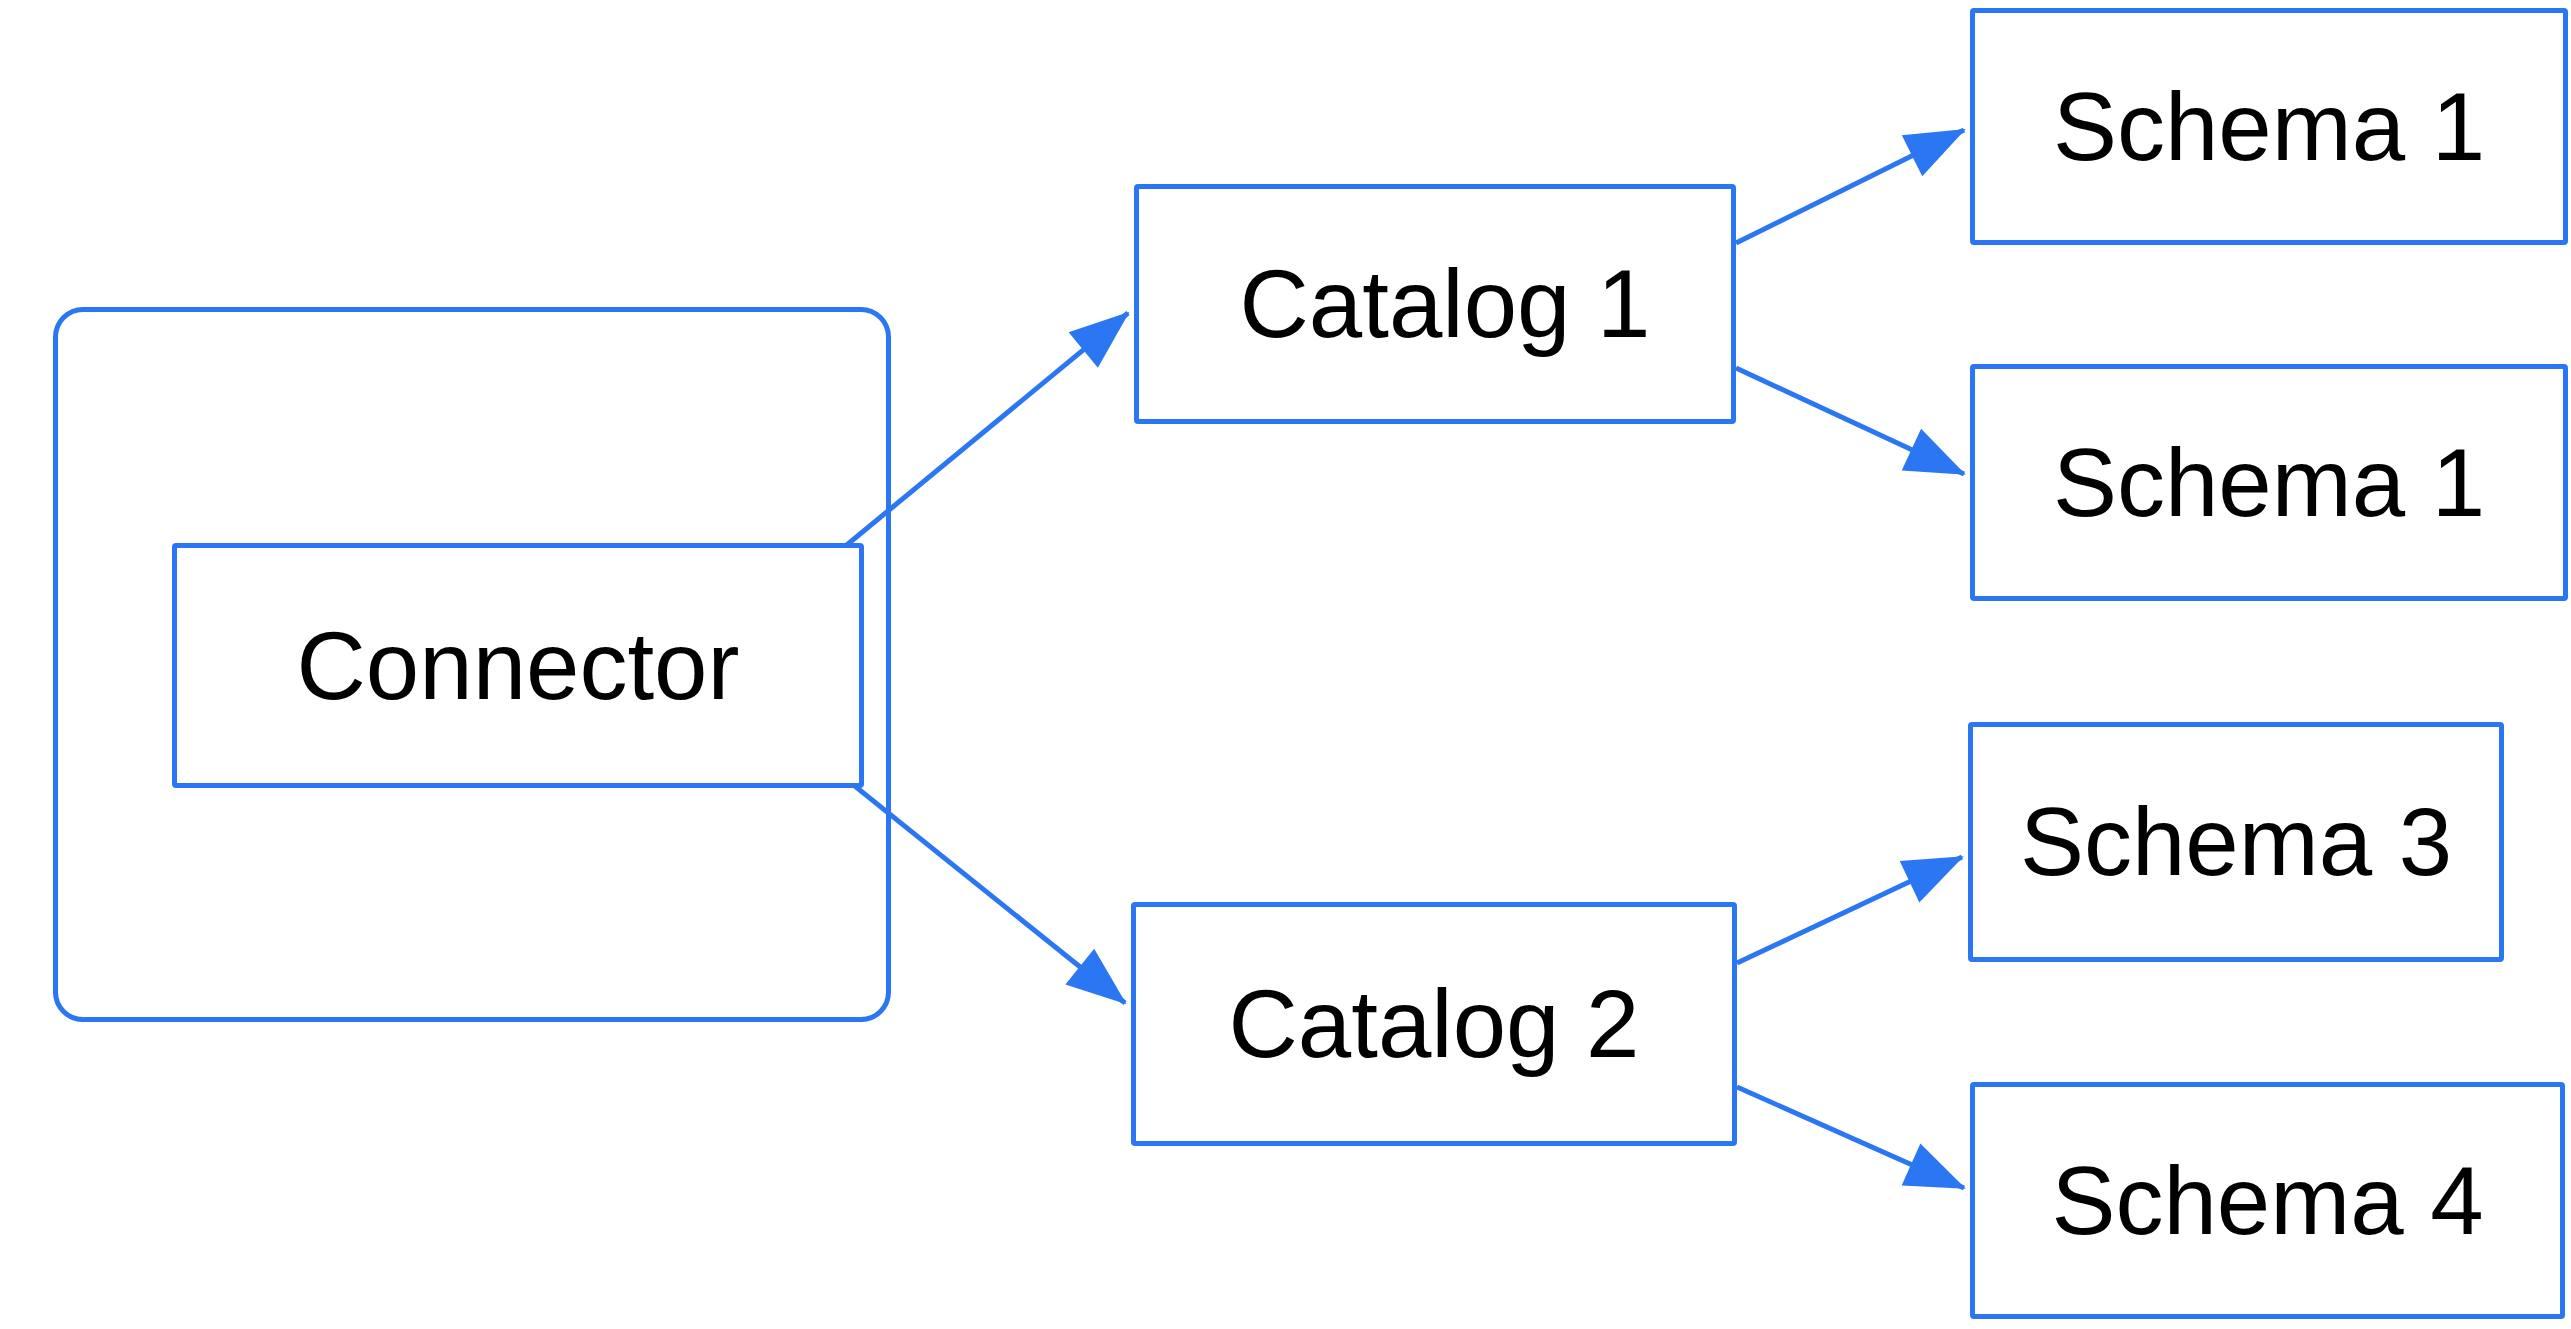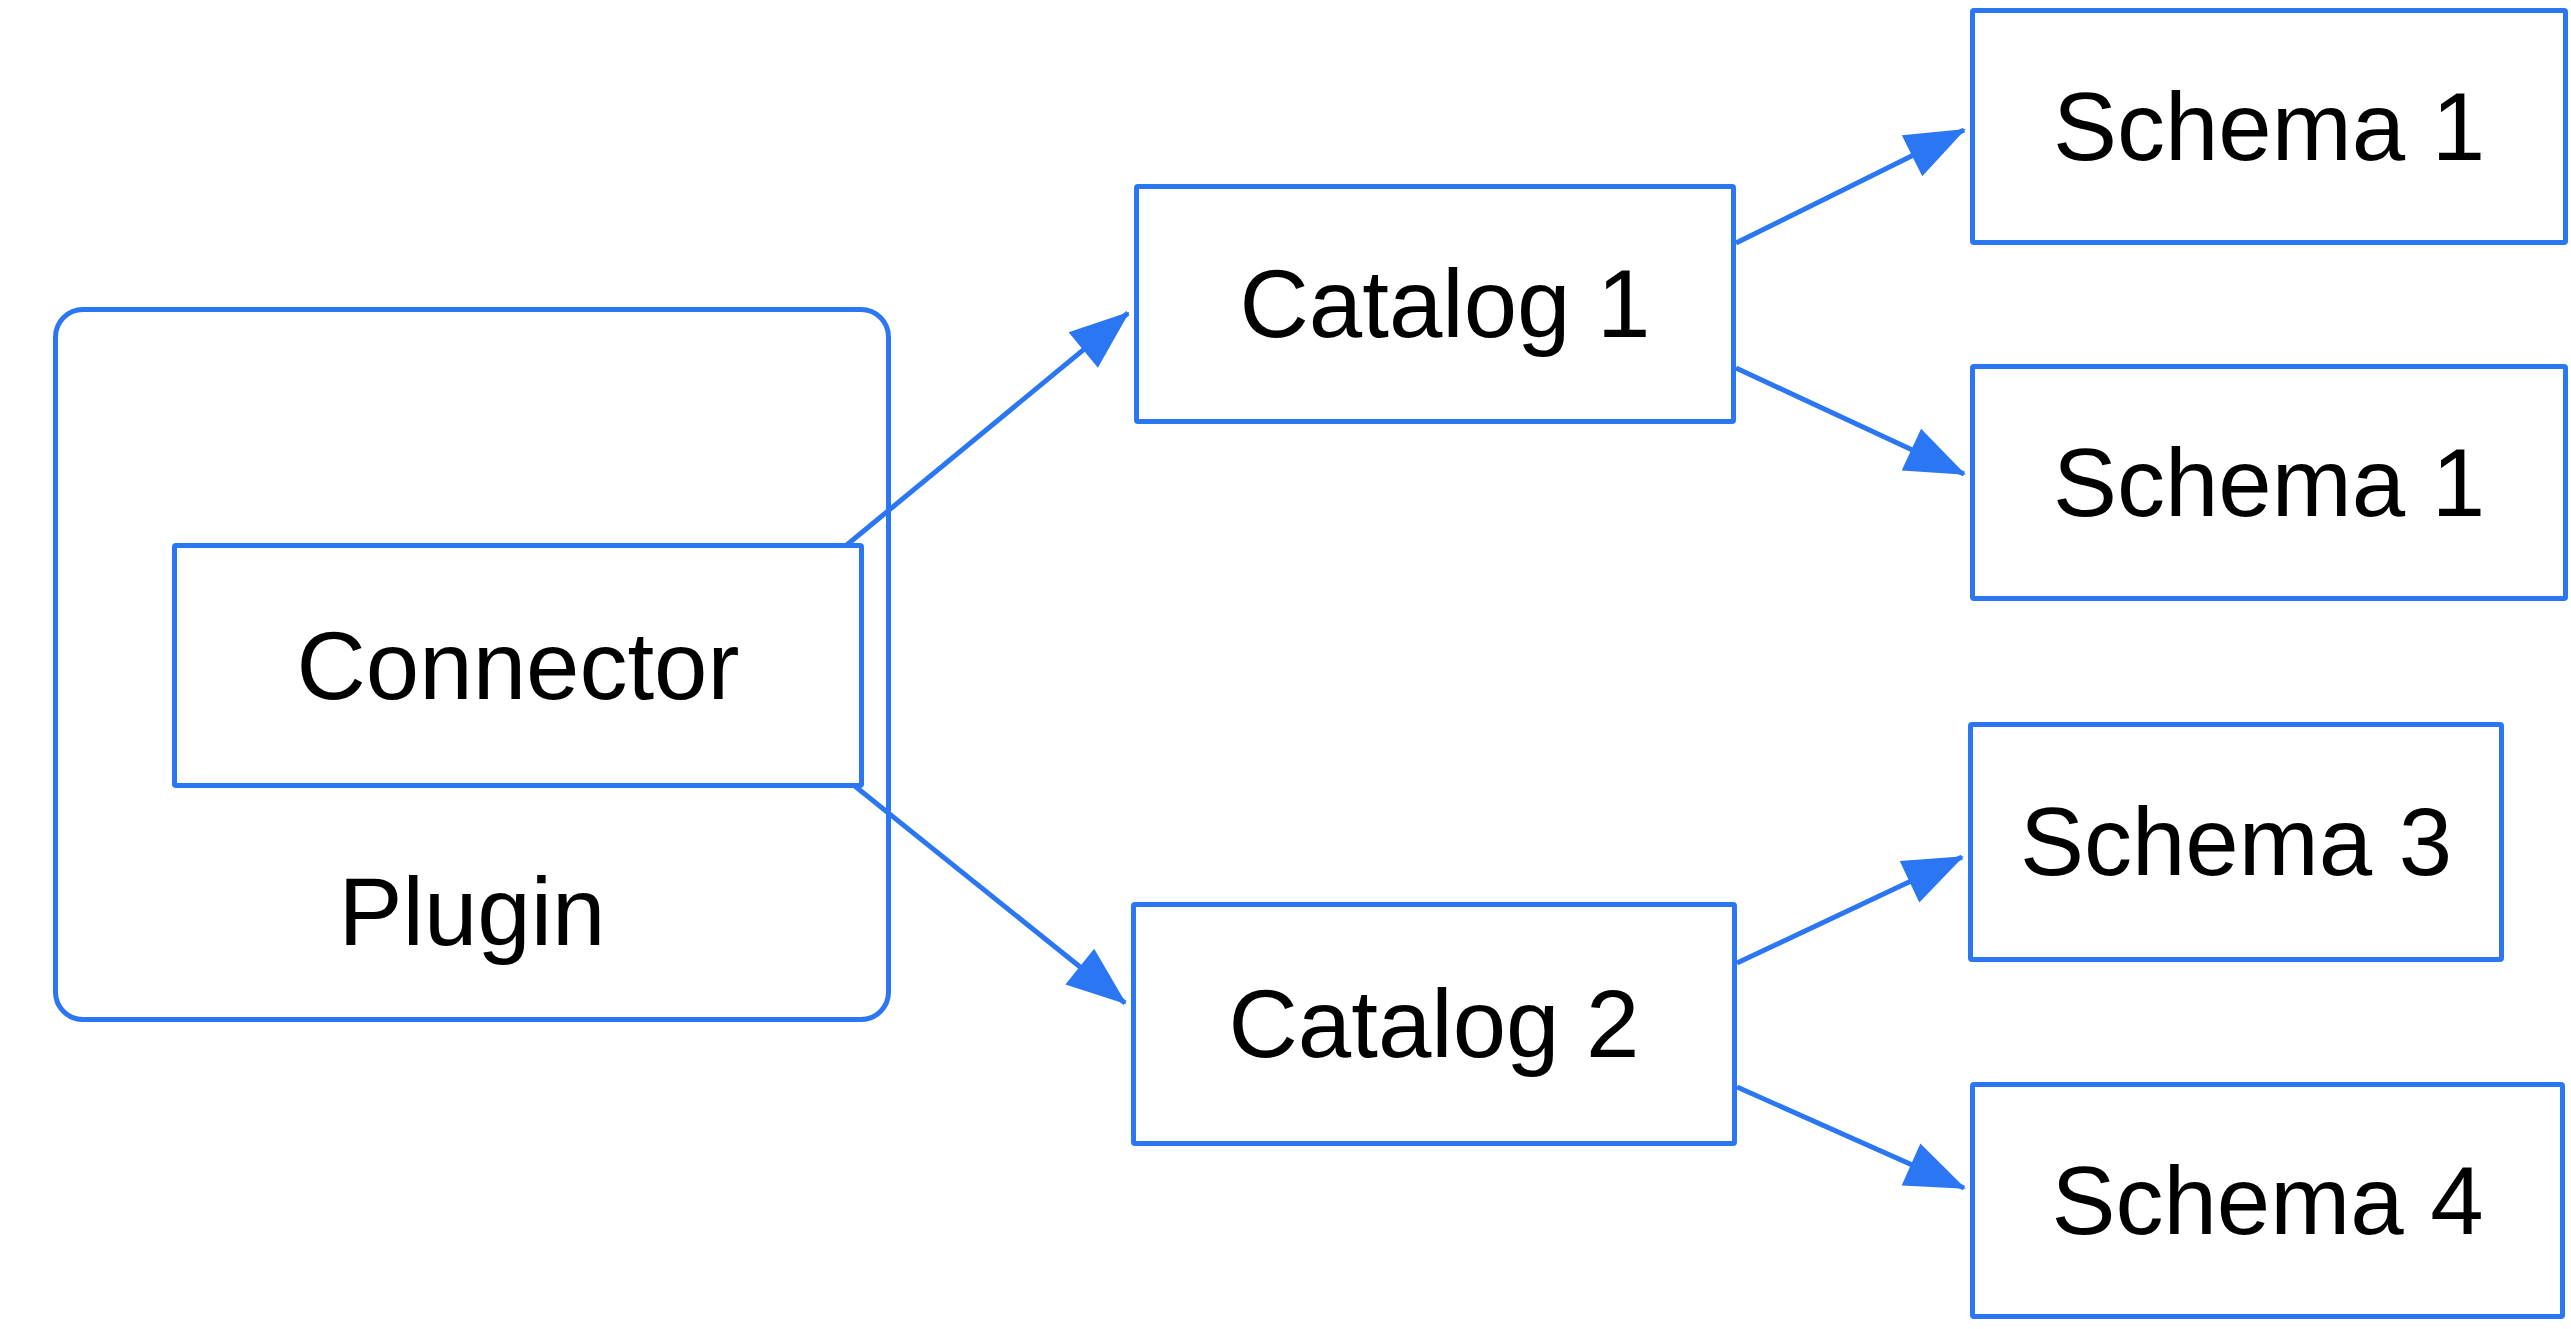--- a/index.html
+++ b/index.html
@@ -53,23 +53,20 @@
     <line x1="780" y1="600" x2="1128" y2="313" marker-end="url(#arrow)"></line>
     <line x1="780" y1="726" x2="1125" y2="1003" marker-end="url(#arrow)"></line>
     <line x1="1736" y1="243" x2="1964" y2="130" marker-end="url(#arrow)"></line>
     <line x1="1736" y1="368" x2="1964" y2="474" marker-end="url(#arrow)"></line>
     <line x1="1737" y1="963" x2="1962" y2="857" marker-end="url(#arrow)"></line>
     <line x1="1737" y1="1087" x2="1964" y2="1188" marker-end="url(#arrow)"></line>
   </svg>
 
   <div class="node" id="plugin-box"></div>
 
-  <div id="plugin-label">
-    <span class="node-label">Plugin</span>
-  </div>
 
   <div class="node" id="connector-box">
     <span class="node-label">Connector</span>
   </div>
 
   <div class="node" id="catalog1-box">
     <span class="node-label">Catalog 1</span>
   </div>
 
   <div class="node" id="catalog2-box">

